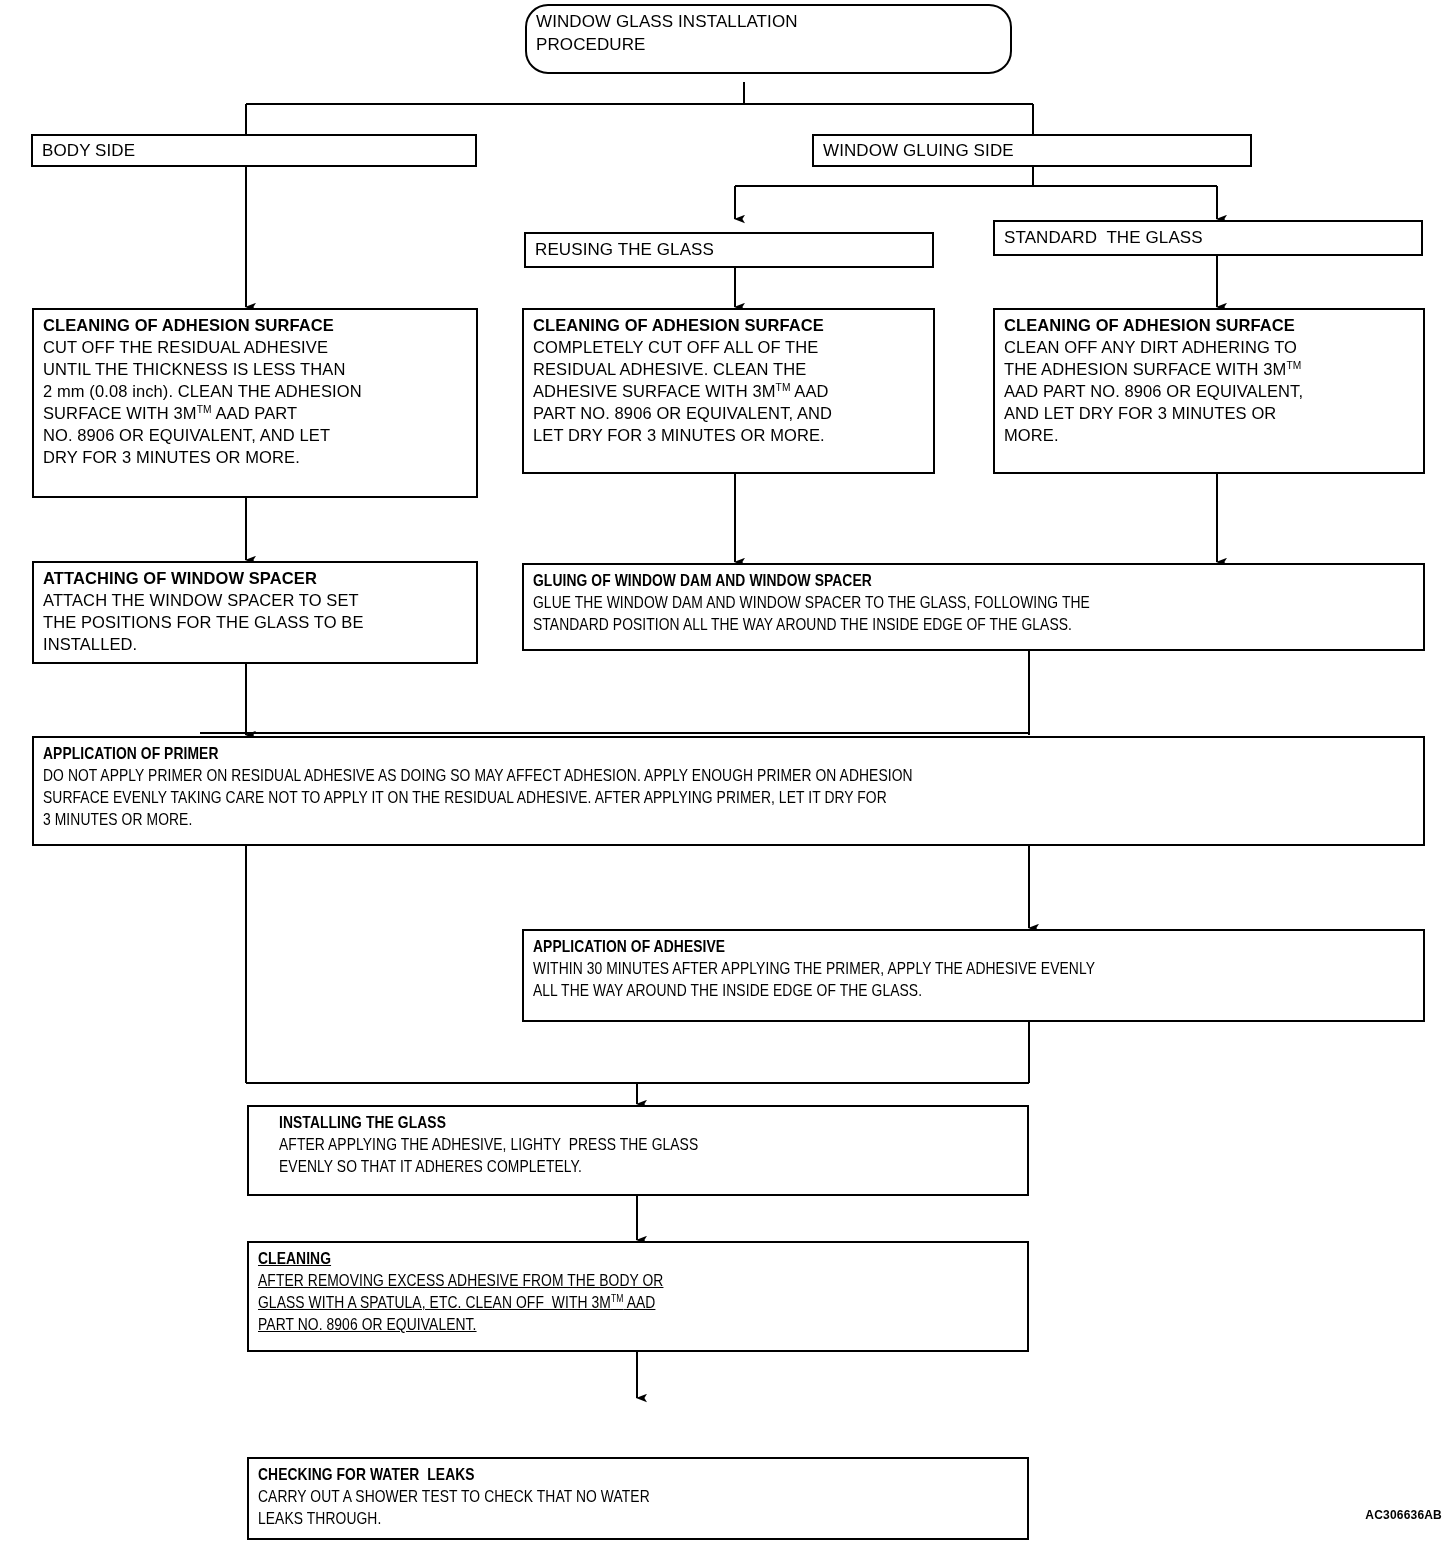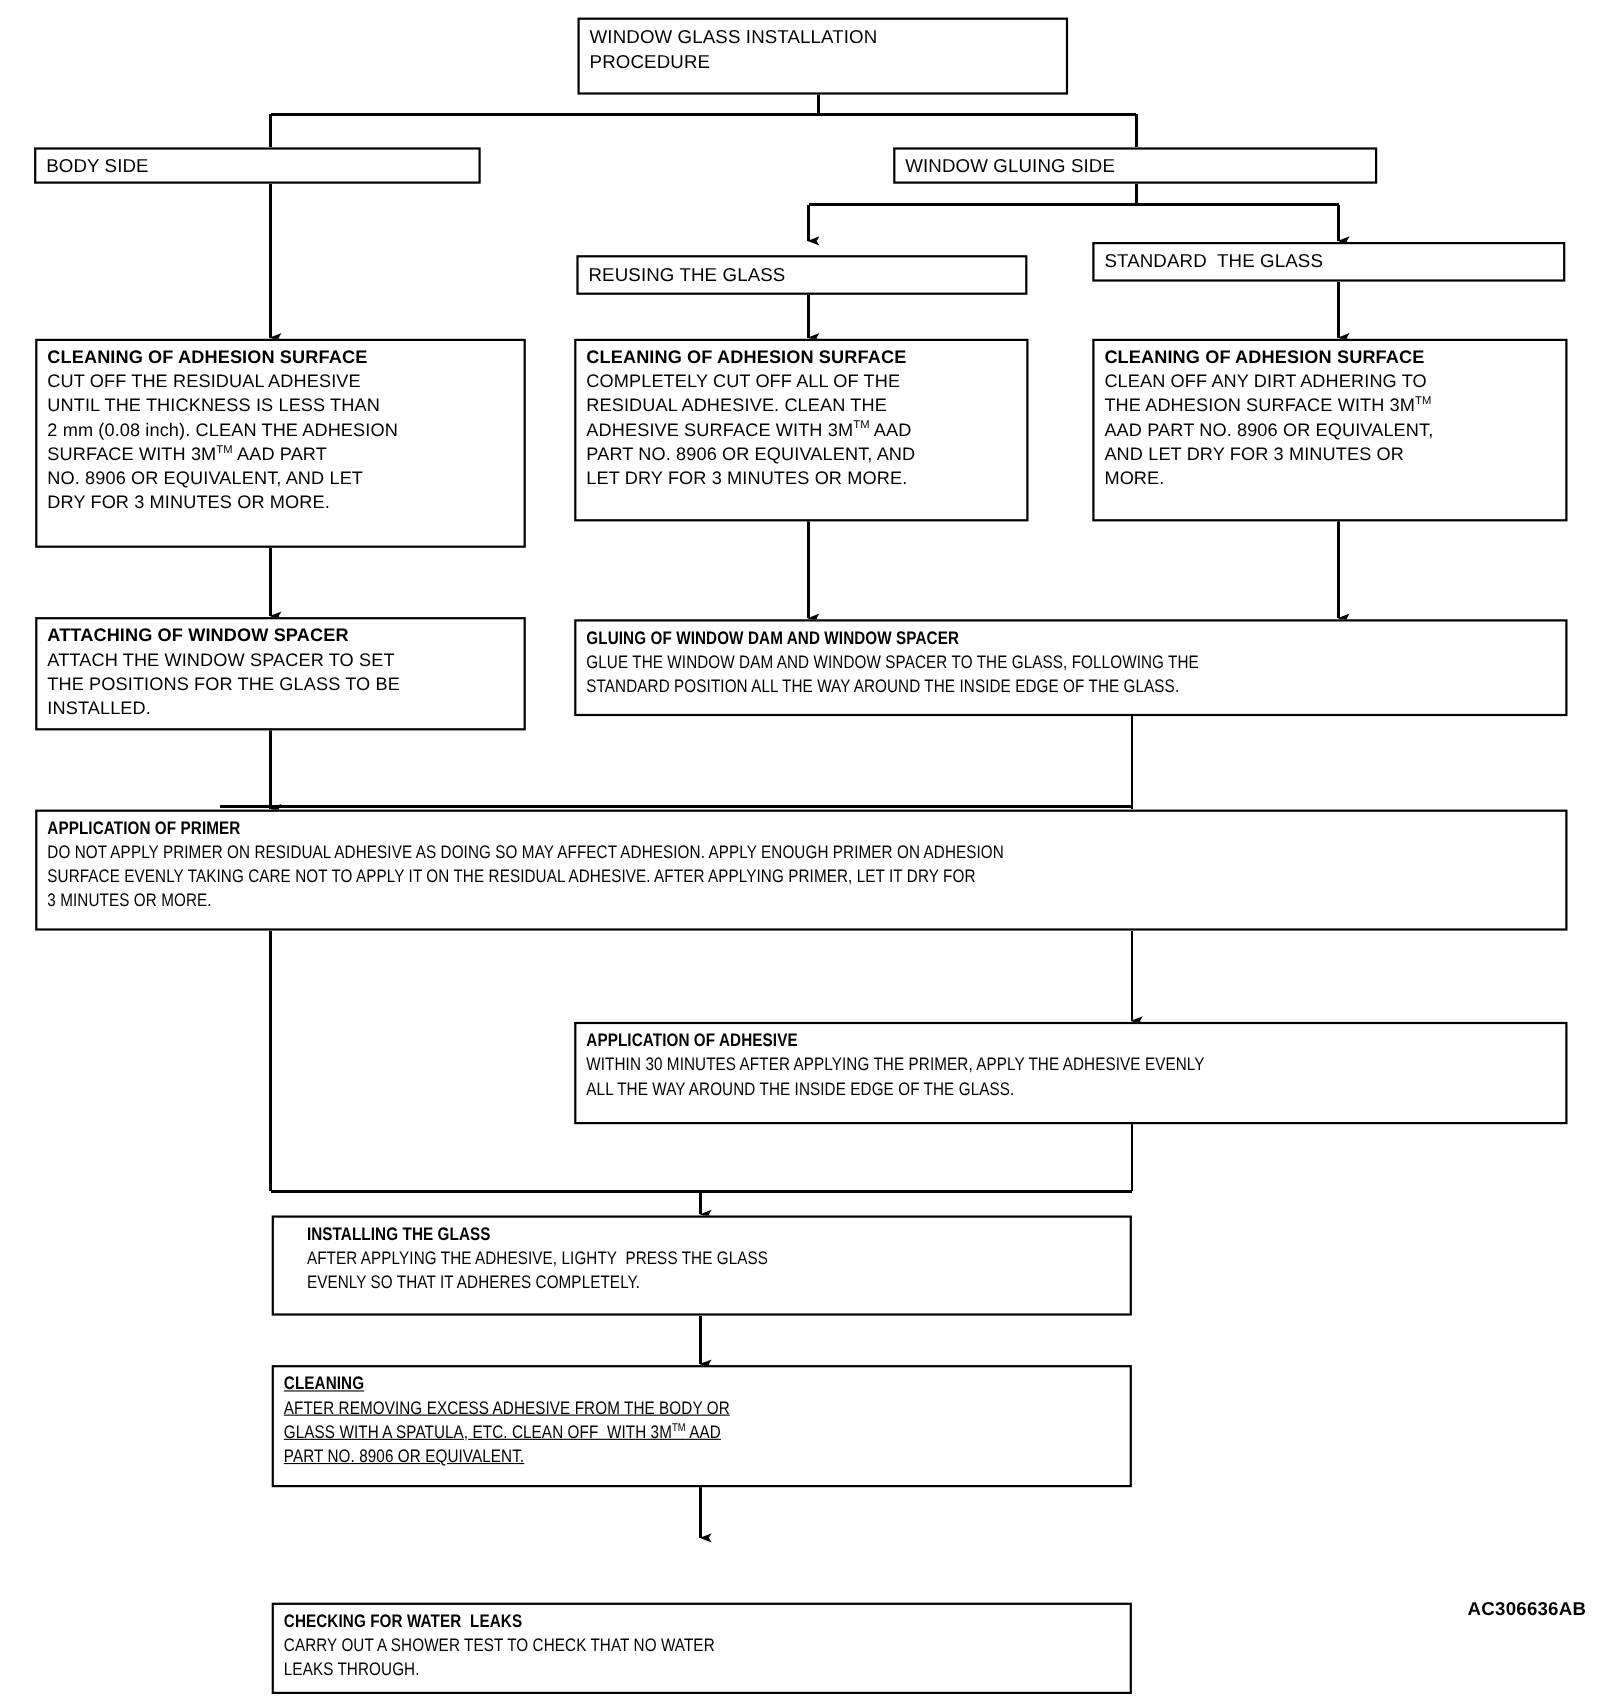--- a/index.html
+++ b/index.html
@@ -12,21 +12,21 @@
         padding:5px 8px 6px 9px;}
   .node .hd{font-weight:bold;font-size:16.5px;line-height:1.33;letter-spacing:.1px;white-space:pre;}
   .node .bd{font-size:16.5px;line-height:1.33;letter-spacing:.1px;white-space:pre;}
   
   .cond .hd,.cond .bd{transform:scaleX(.84);transform-origin:left center;}
   .plain .hd,.plain .bd{font-size:17px;}
 
   .title .bd{font-size:17px;}
   .lbl .bd{font-size:17px;}
 
-  #code{position:absolute;right:14px;top:1453px;font-size:17px;font-weight:bold;
+  #code{position:absolute;right:14px;top:1508px;font-size:12px;font-weight:bold;
         letter-spacing:.2px;font-family:"Liberation Sans","DejaVu Sans",sans-serif;}
   sup.tm{font-size:.62em;vertical-align:super;line-height:0;}
 </style>
 </head>
 <body>
 
 <div id="stage">
 
   <svg class="wires" viewBox="0 0 1456 1544" xmlns="http://www.w3.org/2000/svg">
     <defs>
@@ -74,26 +74,26 @@
       <path d="M1029,1022 L1029,1083"></path>
 
       <path d="M637,1083 L637,1104" marker-end="url(#ah)"></path>
 
       <path d="M637,1196 L637,1240" marker-end="url(#ah)"></path>
 
       <path d="M637,1352 L637,1398" marker-end="url(#ah)"></path>
     </g>
   </svg>
 
-  <div class="node title plain" style="left:525px;top:16px;width:446px;height:70px;">
+  <div class="node title plain" style="left:525px;top:4px;width:487px;height:70px;border-radius:23px;">
     <div class="bd">WINDOW GLASS INSTALLATION</div>
     <div class="bd">PROCEDURE</div>
   </div>
 
-  <div class="node lbl plain" style="left:31px;top:134px;width:406px;height:33px;padding-top:4px;">
+  <div class="node lbl plain" style="left:31px;top:134px;width:446px;height:33px;padding-top:4px;">
     <div class="bd">BODY SIDE</div>
   </div>
 
   <div class="node lbl plain" style="left:812px;top:134px;width:440px;height:33px;padding-top:4px;">
     <div class="bd">WINDOW GLUING SIDE</div>
   </div>
 
   <div class="node lbl plain" style="left:524px;top:220px;width:410px;height:36px;padding-top:5px;margin-top:12px;">
     <div class="bd">REUSING THE GLASS</div>
   </div>

